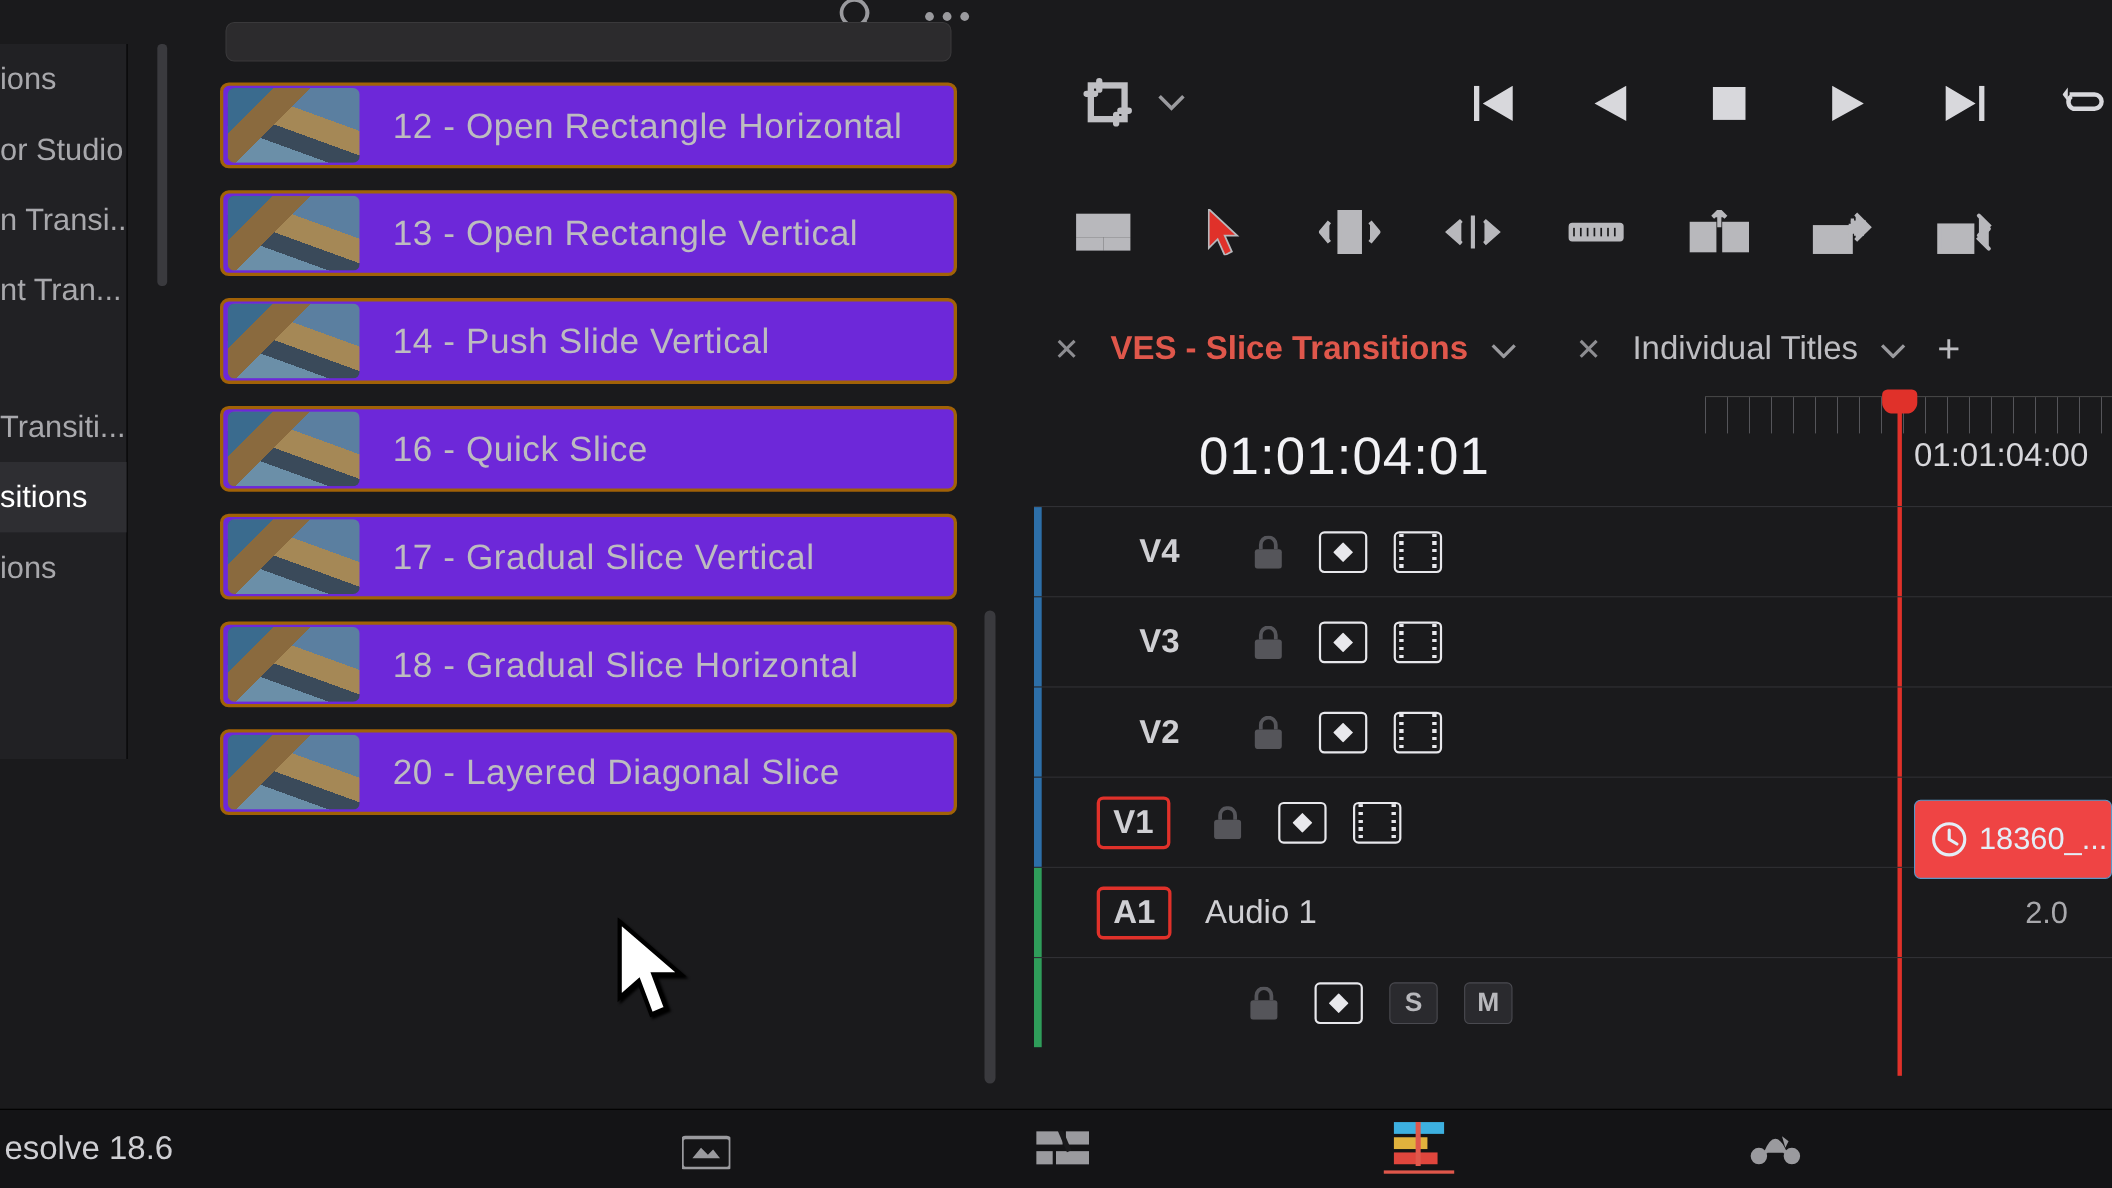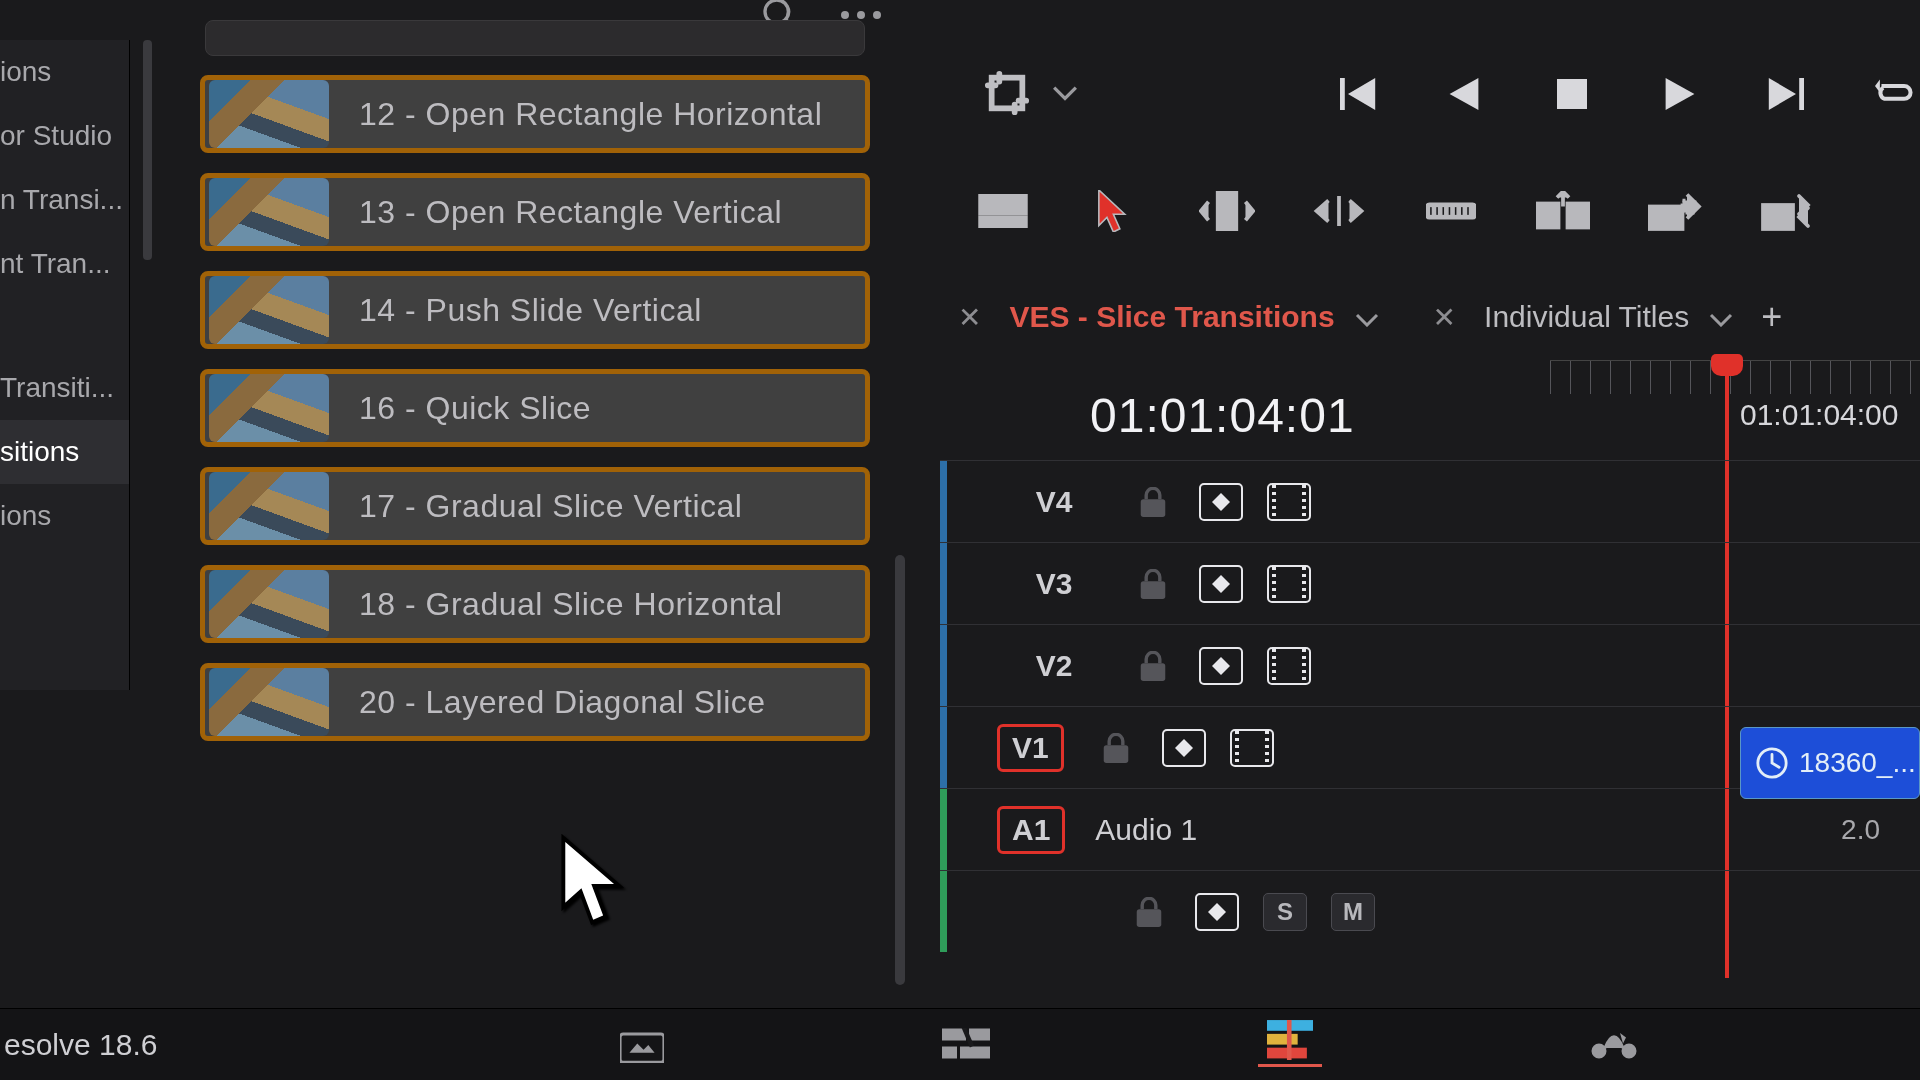--- a/index.html
+++ b/index.html
@@ -1,39 +1,39 @@
 <!DOCTYPE html>
 <html><head>
 <meta charset="utf-8">
 <style>
 * { margin: 0; padding: 0; box-sizing: border-box; font-family: -apple-system, "Segoe UI", sans-serif; user-select: none; }
 html, body { width: 1920px; height: 1080px; background: #1a1a1c; color: #bfbfbf; overflow: hidden; }
 .root { position: relative; width: 1920px; height: 1080px; }
 
 
 .sidebar-left {
-  position: absolute; left: 0; top: 40px; width: 130px; height: 650px;
+  position: absolute; left: 0; top: 40px; width: 116px; height: 650px;
   background: #212124; border-right: 1px solid #000;
 }
 .sidebar-left .cat {
   padding: 16px 10px 16px 0; font-size: 28px; color: #a8a8ac;
   white-space: nowrap; overflow: hidden; text-align: left;
 }
 .sidebar-left .cat.sel { color: #fff; background: #2e2e32; font-weight: 500; }
 .left-scroll { position:absolute; left:143px; top:40px; width:9px; height:220px; background:#3a3a3e; border-radius:4px; }
 
 
 .fx-panel { position: absolute; left: 170px; top: 0; width: 742px; height: 1000px; }
 .top-tools { position:absolute; right:30px; top:-5px; display:flex; gap:40px; align-items:center; }
 .top-tools svg { fill:#9a9a9e; }
 .list-strip { position:absolute; left:35px; top:20px; width:660px; height:36px; background:#2c2b2d; border:1px solid #3a393b; border-radius:8px; }
 .fx-list { position:absolute; left:30px; top:75px; width:670px; }
 .fx-item {
   display:flex; align-items:center; height:78px; margin-bottom:20px;
-  background:#404040; border:5px solid #a16207; border-radius:8px;
+  background:#6d28d9; border:3px solid #a16207; border-radius:8px;
   padding-left:4px; padding-right:20px; position:relative;
 }
 .fx-item.selected { border:3px solid #fff; background:#2c2b2d; }
 .fx-thumb {
   width:120px; height:68px; border-radius:6px; flex:0 0 120px; margin-right:30px;
   background:
     linear-gradient(135deg,#3a6b8e 0 22%,#8a6a3e 22% 40%,transparent 40%),
     linear-gradient(200deg,#5b7fa0 0 35%,#a58856 35% 55%,#3a4a5a 55% 70%,#6b8fa8 70%);
 }
 .fx-label { font-size:32px; color:#bdbcc0; letter-spacing:.5px; white-space:nowrap; overflow:hidden; }
@@ -94,21 +94,21 @@
 .aud-ch { font-size:28px; color:#a8a8ac; margin-left:auto; margin-right:40px; }
 
 
 .ruler { position:absolute; left:610px; top:360px; width:370px; height:34px;
   background:repeating-linear-gradient(90deg,#55555a 0 1px, transparent 1px 20px); border-top:1px solid #444; }
 .playhead { position:absolute; left:785px; top:358px; width:4px; height:620px; background:#e0312a; }
 .playhead::before { content:""; position:absolute; left:-14px; top:-4px; width:32px; height:22px;
   background:#e0312a; border-radius:5px 5px 10px 10px; }
 
 
-.clip { position:absolute; left:800px; top:727px; width:180px; height:72px; background:#1d4ed8;
+.clip { position:absolute; left:800px; top:727px; width:180px; height:72px; background:#ef4444;
   border:1px solid #5a97c6; border-radius:6px; display:flex; align-items:center; gap:10px; padding:0 14px;
   color:#e3eef7; font-size:28px; overflow:hidden; white-space:nowrap; }
 .clip svg { fill:#e3eef7; flex:0 0 34px; }
 
 
 .pages { position:absolute; left:0; bottom:0; width:1920px; height:72px; background:#141416;
   display:flex; align-items:center; border-top:1px solid #000; }
 .ver { font-size:30px; color:#cfcfd3; padding-left:4px; white-space:nowrap; overflow:hidden; width:240px; }
 .pgicons { position:absolute; left:610px; display:flex; gap:260px; align-items:center; }
 .pgicons .pg { width:64px; height:44px; display:flex; align-items:center; justify-content:center; }

